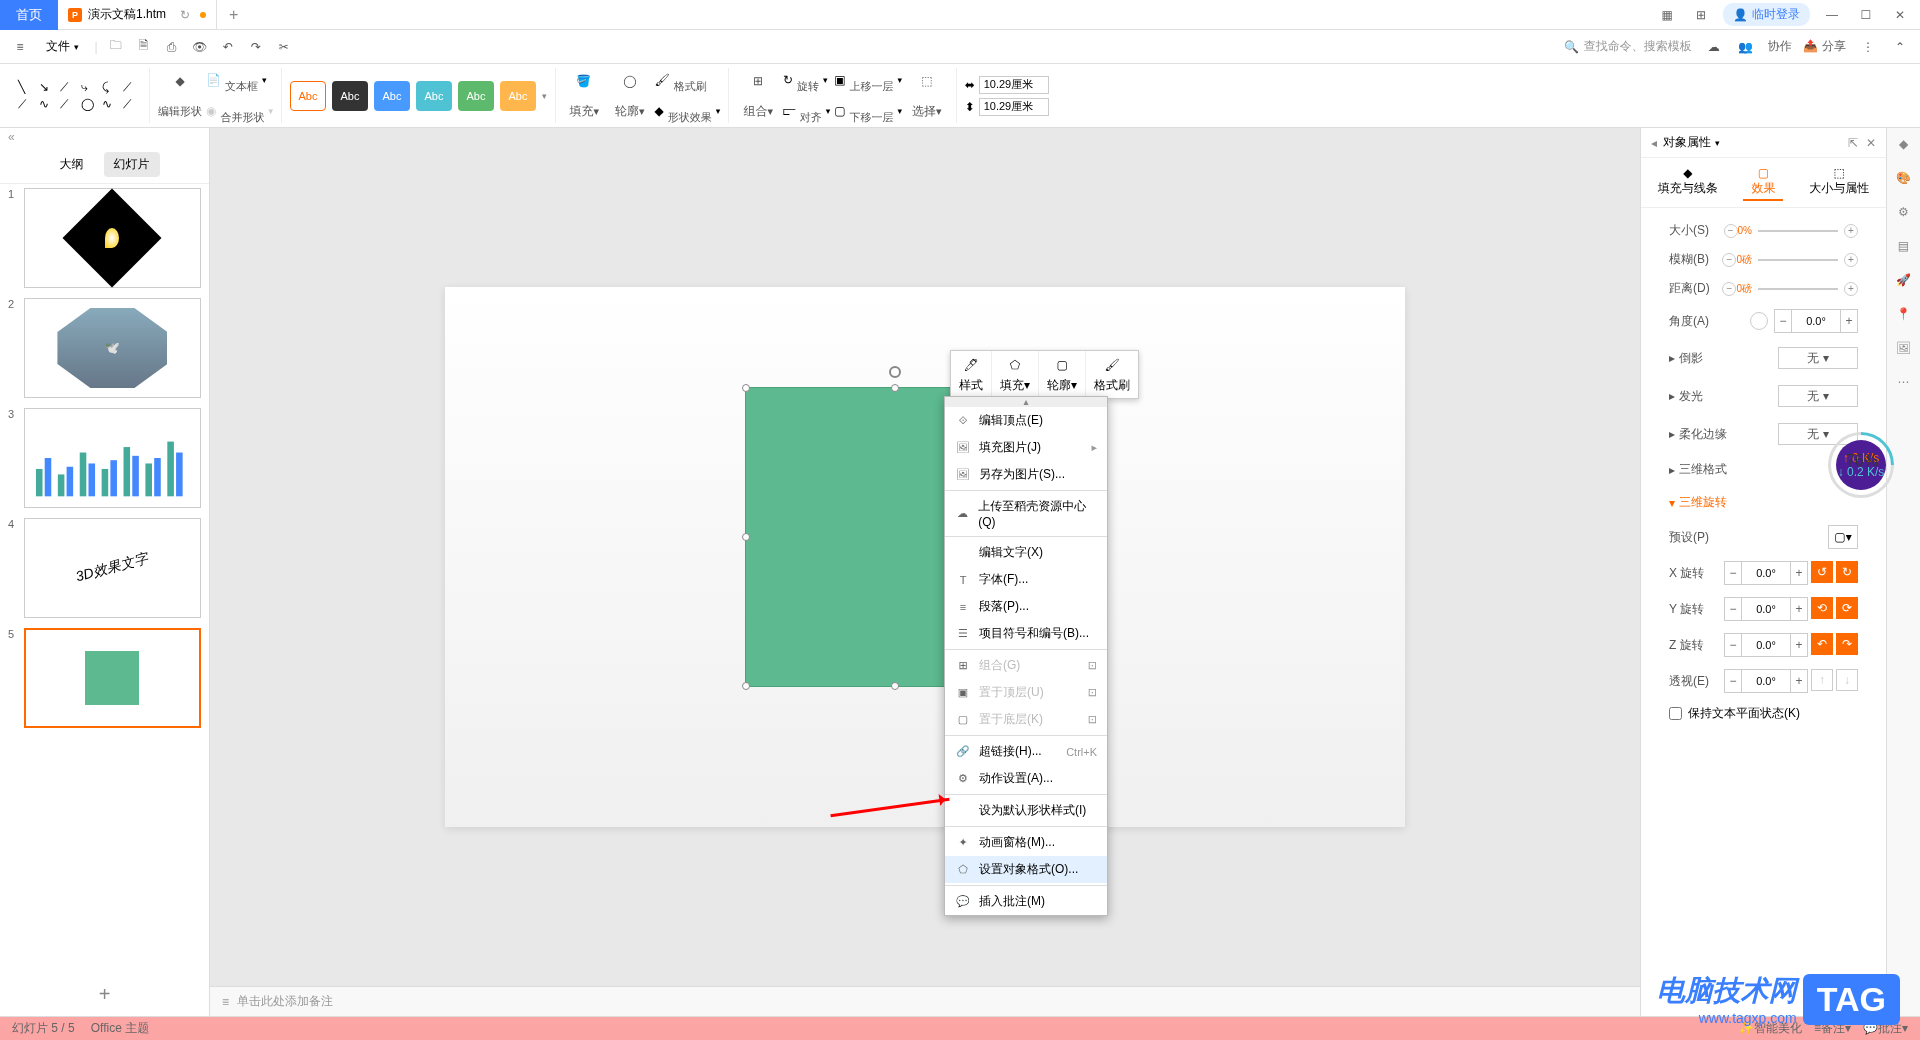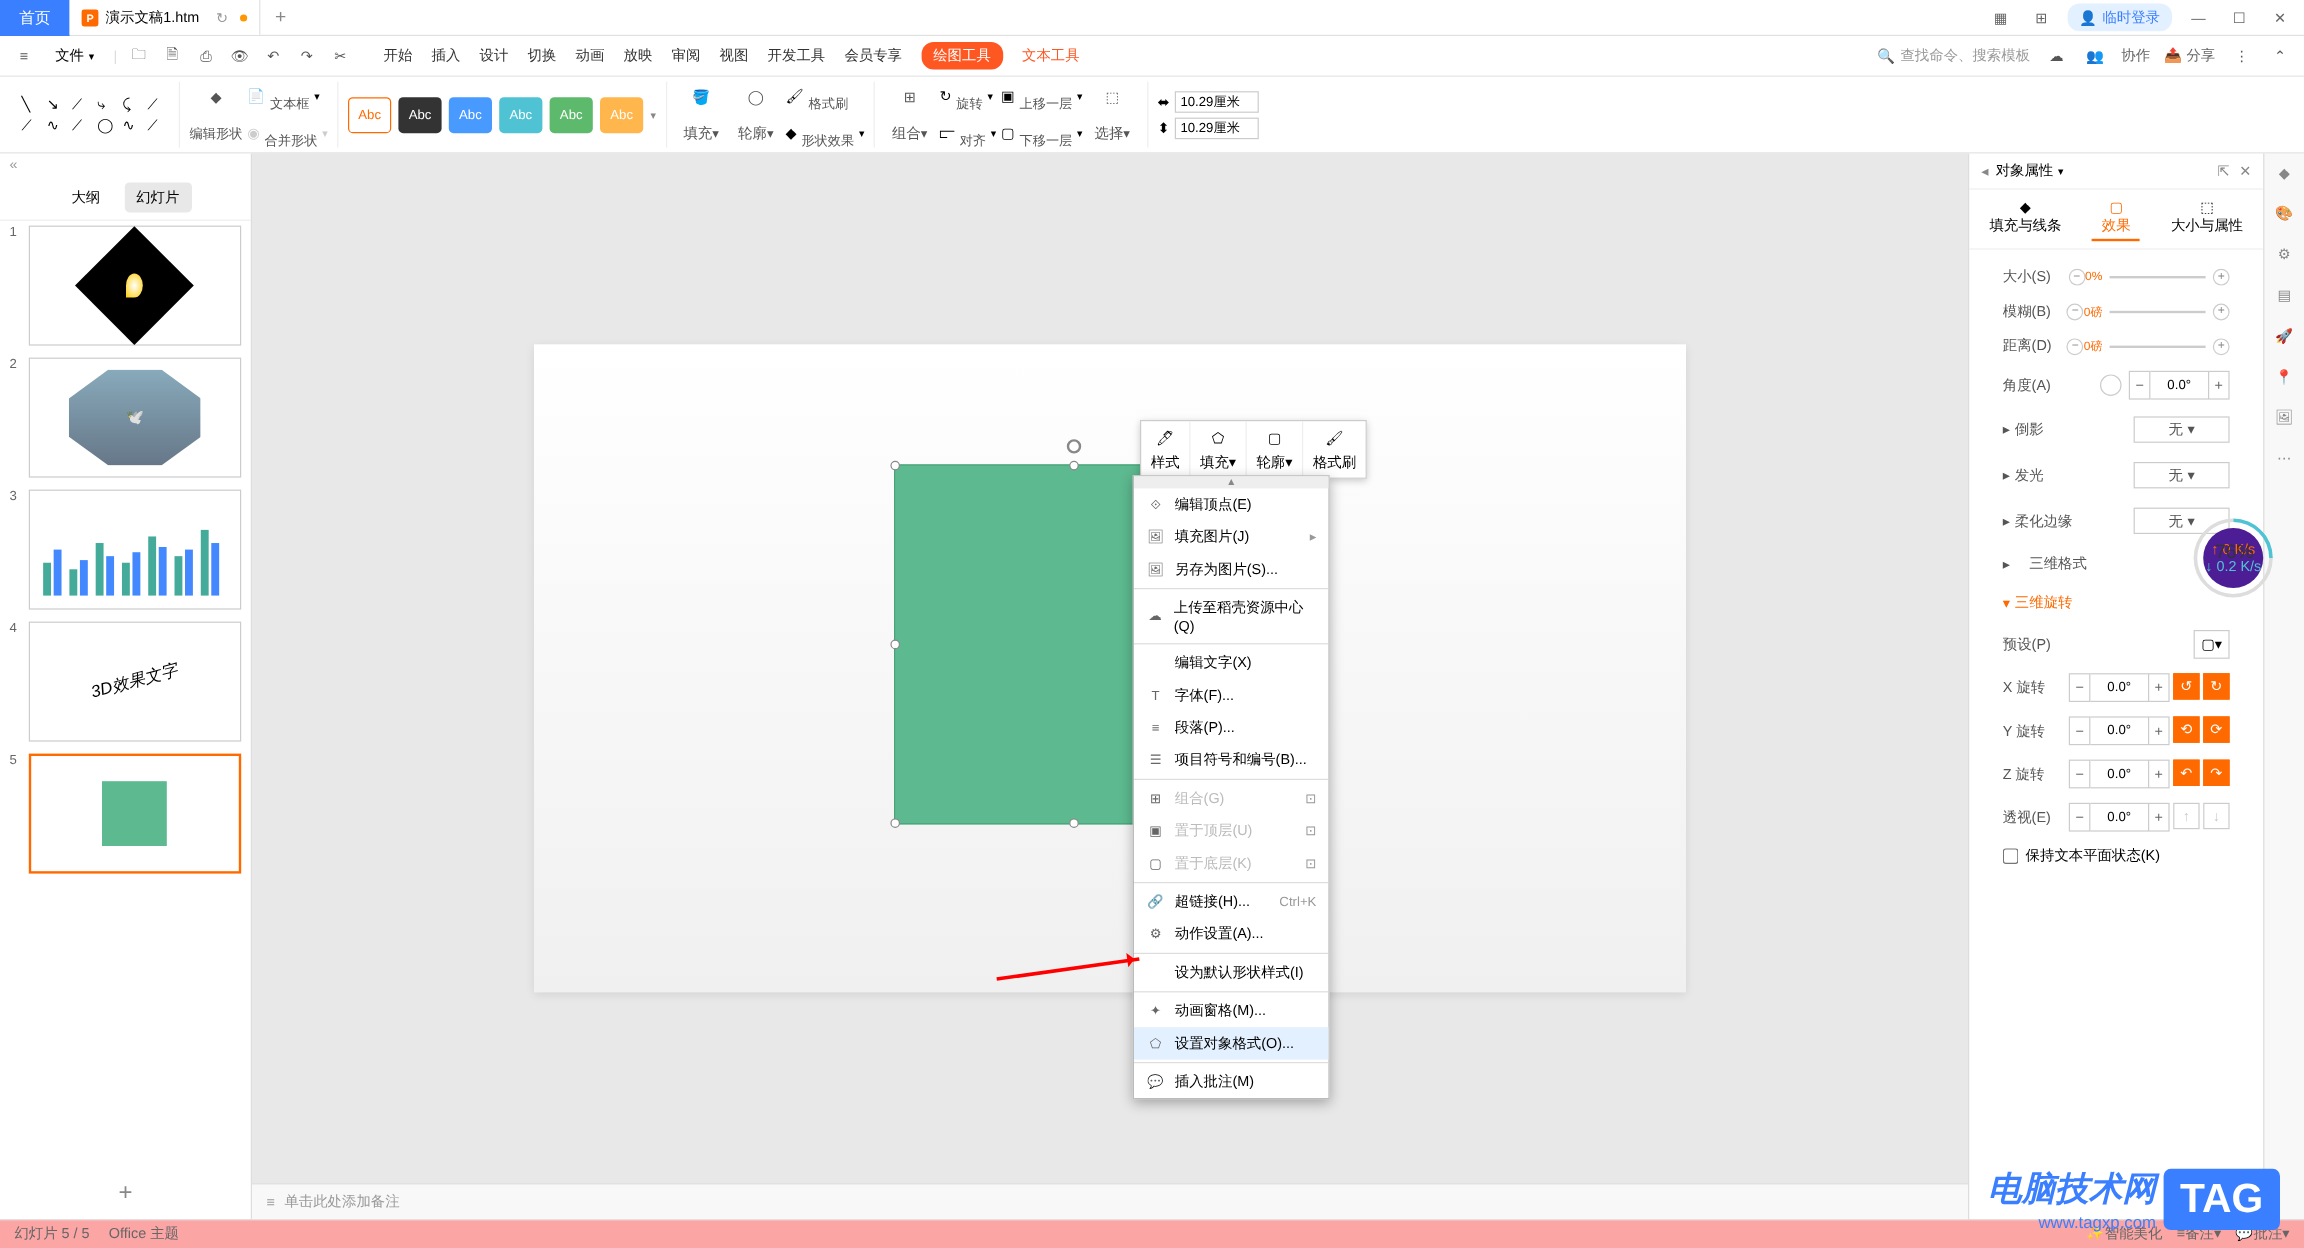--- a/index.html
+++ b/index.html
@@ -161,34 +161,20 @@
       </span>
     <span style="color:#ddd">|</span>
     <span class="icon-btn">🗀</span>
     <span class="icon-btn">🗎</span>
     <span class="icon-btn">⎙</span>
     <span class="icon-btn">👁</span>
     <span class="icon-btn">↶</span>
     <span class="icon-btn">↷</span>
     <span class="icon-btn">✂</span>
   </div>
-  <div class="menu-tabs">
-    <span class="menu-tab">开始</span>
-    <span class="menu-tab">插入</span>
-    <span class="menu-tab">设计</span>
-    <span class="menu-tab">切换</span>
-    <span class="menu-tab">动画</span>
-    <span class="menu-tab">放映</span>
-    <span class="menu-tab">审阅</span>
-    <span class="menu-tab">视图</span>
-    <span class="menu-tab">开发工具</span>
-    <span class="menu-tab">会员专享</span>
-    <span class="menu-tab active-red">绘图工具</span>
-    <span class="menu-tab orange">文本工具</span>
-  </div>
   <div class="menubar-right">
     <div class="search-box">🔍 <span>查找命令、搜索模板</span></div>
     <span class="icon-btn">☁</span>
     <span class="icon-btn">👥</span>
     <span>协作</span>
     <span>📤 <span>分享</span></span>
     <span class="icon-btn">⋮</span>
     <span class="icon-btn">⌃</span>
   </div>
 </div>
@@ -553,21 +539,21 @@
               <div class="num-stepper">−</div>
               <div class="num-value">0.0°</div>
               <div class="num-stepper">+</div>
             </div>
           </div>
         </div>
 
       <div class="prop-section">▸ <span style="margin-left:4px">倒影</span><div class="dropdown-select" style="margin-left:auto"><span>无</span> ▾</div></div>
       <div class="prop-section">▸ <span style="margin-left:4px">发光</span><div class="dropdown-select" style="margin-left:auto"><span>无</span> ▾</div></div>
       <div class="prop-section">▸ <span style="margin-left:4px">柔化边缘</span><div class="dropdown-select" style="margin-left:auto"><span>无</span> ▾</div></div>
-      <div class="prop-section">▸ <span style="margin-left:16px">三维格式</span></div>
+      <div class="prop-section">▸ <span style="margin-left:4px">三维格式</span></div>
       <div class="prop-section expanded">▾ <span style="margin-left:4px">三维旋转</span></div>
 
       <div class="prop-row">
           <span class="prop-label">预设(P)</span>
           <div style="width:30px;height:24px;border:1px solid #ccc;display:flex;align-items:center;justify-content:center">▢▾</div>
         </div>
       <div class="prop-row">
           <span class="prop-label">X 旋转</span>
           <div style="display:flex">
             <div class="num-input-group">

